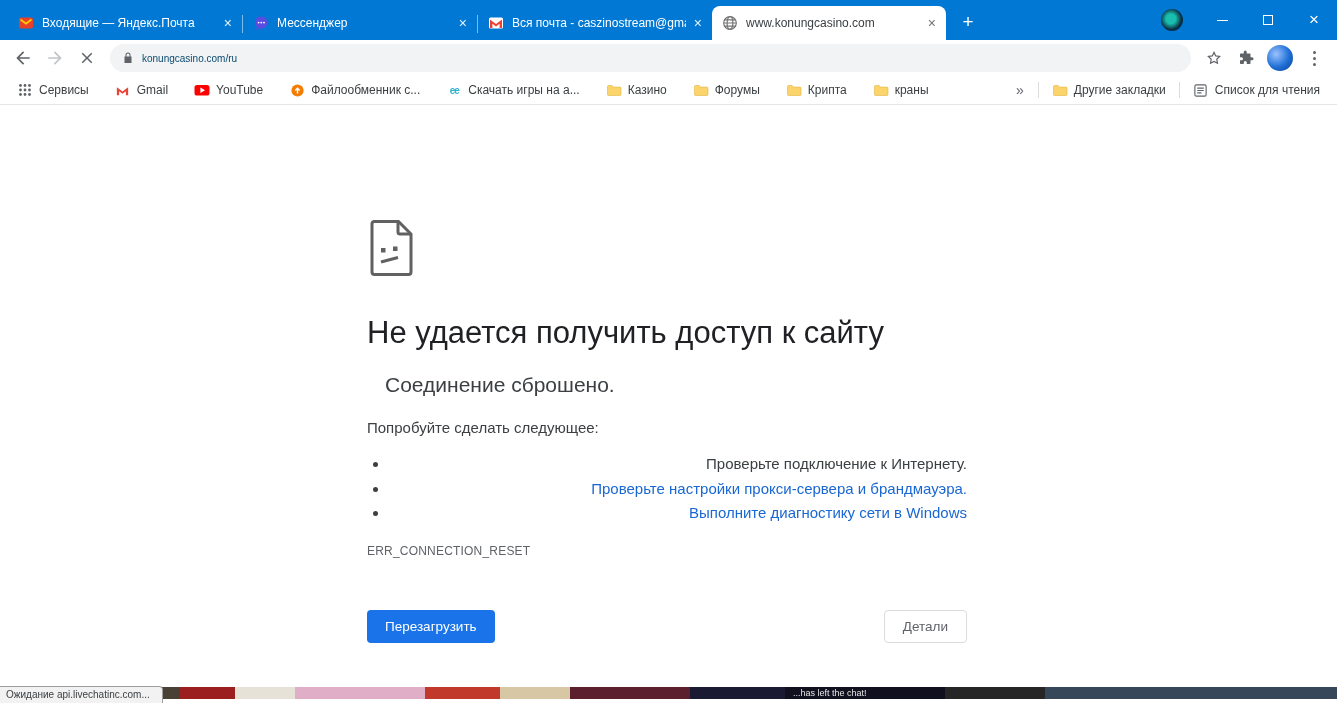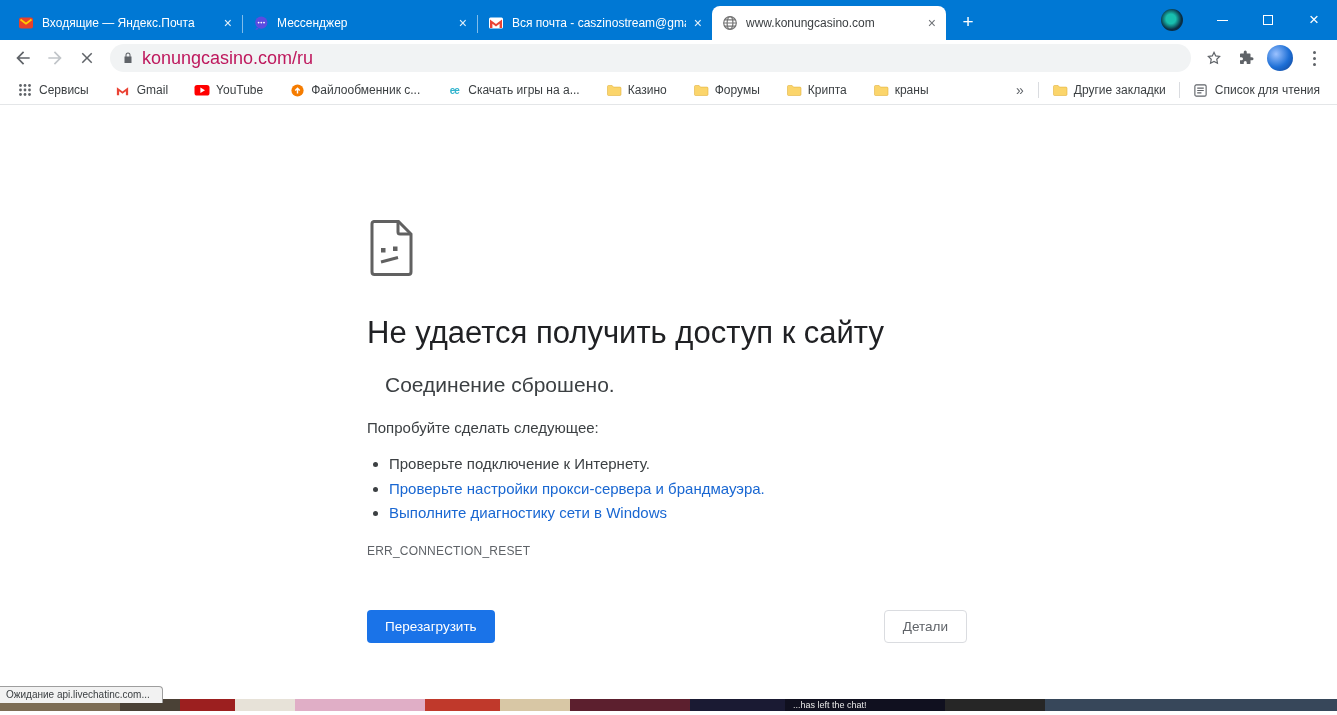--- a/index.html
+++ b/index.html
@@ -29,21 +29,21 @@
                background: radial-gradient(circle at 45% 45%, #18bfae 0 28%, #0a2e44 62%); }
   .win-btn { width:46px; height:40px; display:flex; align-items:center; justify-content:center; color:#fff; font-size:17px; }
   .g-min { width:11px; height:1px; background:#fff; display:block; }
   .g-max { width:10px; height:10px; border:1px solid #fff; display:block; }
 
   
   .toolbar { height:36px; display:flex; align-items:center; padding:0 8px; gap:2px; background:#fff; flex:0 0 auto; }
   .nav-btn { width:30px; height:30px; display:flex; align-items:center; justify-content:center; border-radius:50%; flex:0 0 auto; }
   .omnibox { flex:1; height:28px; margin:0 6px; background:#f1f3f4; border-radius:14px; display:flex;
              align-items:center; padding:0 12px; gap:8px; min-width:0; }
-  .url { font-size:18px; color:#be185d; white-space:nowrap; }
+  .url { font-size:10px; color:#0c4a6e; white-space:nowrap; }
   .tool-icon { width:30px; height:30px; display:flex; align-items:center; justify-content:center; flex:0 0 auto; }
   .avatar { width:26px; height:26px; border-radius:50%; margin:0 4px;
             background: radial-gradient(circle at 35% 35%, #9cc2ff, #1d6fd6 55%, #123f8c); flex:0 0 auto; }
   .kebab { display:flex; flex-direction:column; gap:3px; align-items:center; width:24px; }
   .kebab i { width:3px; height:3px; border-radius:50%; background:#5f6368; }
 
   
   .bookmarks { height:29px; display:flex; align-items:center; padding:0 10px; gap:12px; background:#fff;
                border-bottom:1px solid #e4e6e8; font-size:12px; color:#3c4043; flex:0 0 auto; }
   .bm { display:flex; align-items:center; gap:6px; padding:3px 7px; border-radius:4px; white-space:nowrap; }
@@ -53,37 +53,37 @@
   .vsep { width:1px; height:16px; background:#dadce0; margin:0 6px; }
   .overflow { color:#5f6368; font-size:14px; padding:0 8px; }
 
   
   .content { flex:1; position:relative; background:#fff; min-height:0; }
   .error { position:absolute; left:367px; top:114px; width:600px; color:#3c4043; }
   .sad { margin-bottom:34px; }
   .error h1 { font-size:31px; font-weight:400; color:#202124; margin:0 0 22px; }
   .msg { font-size:21px; margin:0 18px 22px; }
   .sg-head { font-size:15px; margin:0 0 8px; }
-  .error ul { margin:16px 0 18px; padding-left:22px; }
+  .error ul { margin:16px 0 18px; padding-left:22px;text-align:right; }
   .error li { font-size:15px; line-height:24.5px; color:#3c4043; }
   .link-text { color:#1967d2; cursor:pointer; }
   .err-code { font-size:12px; color:#5f6368; margin-bottom:52px; letter-spacing:.2px; }
   .btn-row { display:flex; justify-content:space-between; align-items:center; width:600px; }
   .reload { background:#1a73e8; color:#fff; border:none; border-radius:4px; font-size:13.5px;
             padding:9px 18px; font-family:inherit; cursor:pointer; }
   .details { background:#fff; color:#5f6368; border:1px solid #dadce0; border-radius:4px; font-size:13.5px;
              padding:8px 18px; font-family:inherit; cursor:pointer; }
 
   
   .status-bubble { position:absolute; left:0; bottom:0; background:#f2f2f2; border:1px solid #9e9e9e;
                    border-left:none; border-bottom:none; border-top-right-radius:4px;
                    padding:2px 12px 3px 6px; font-size:10px; color:#3c4043; z-index:5; }
 
   
-  .bg-strip { position:absolute; left:0; bottom:0; width:1337px; height:16px; display:flex; overflow:hidden; }
+  .bg-strip { position:absolute; left:0; bottom:0; width:1337px; height:28px; display:flex; overflow:hidden; }
   .seg { height:12px; flex:0 0 auto; }
   .seg-text { display:flex; align-items:center; color:#e8e8e8; font-size:9px; padding-left:8px;
               white-space:nowrap; overflow:hidden; }
 </style>
 </head>
 <body>
 
 <div class="screen">
 
   <div class="browser">

